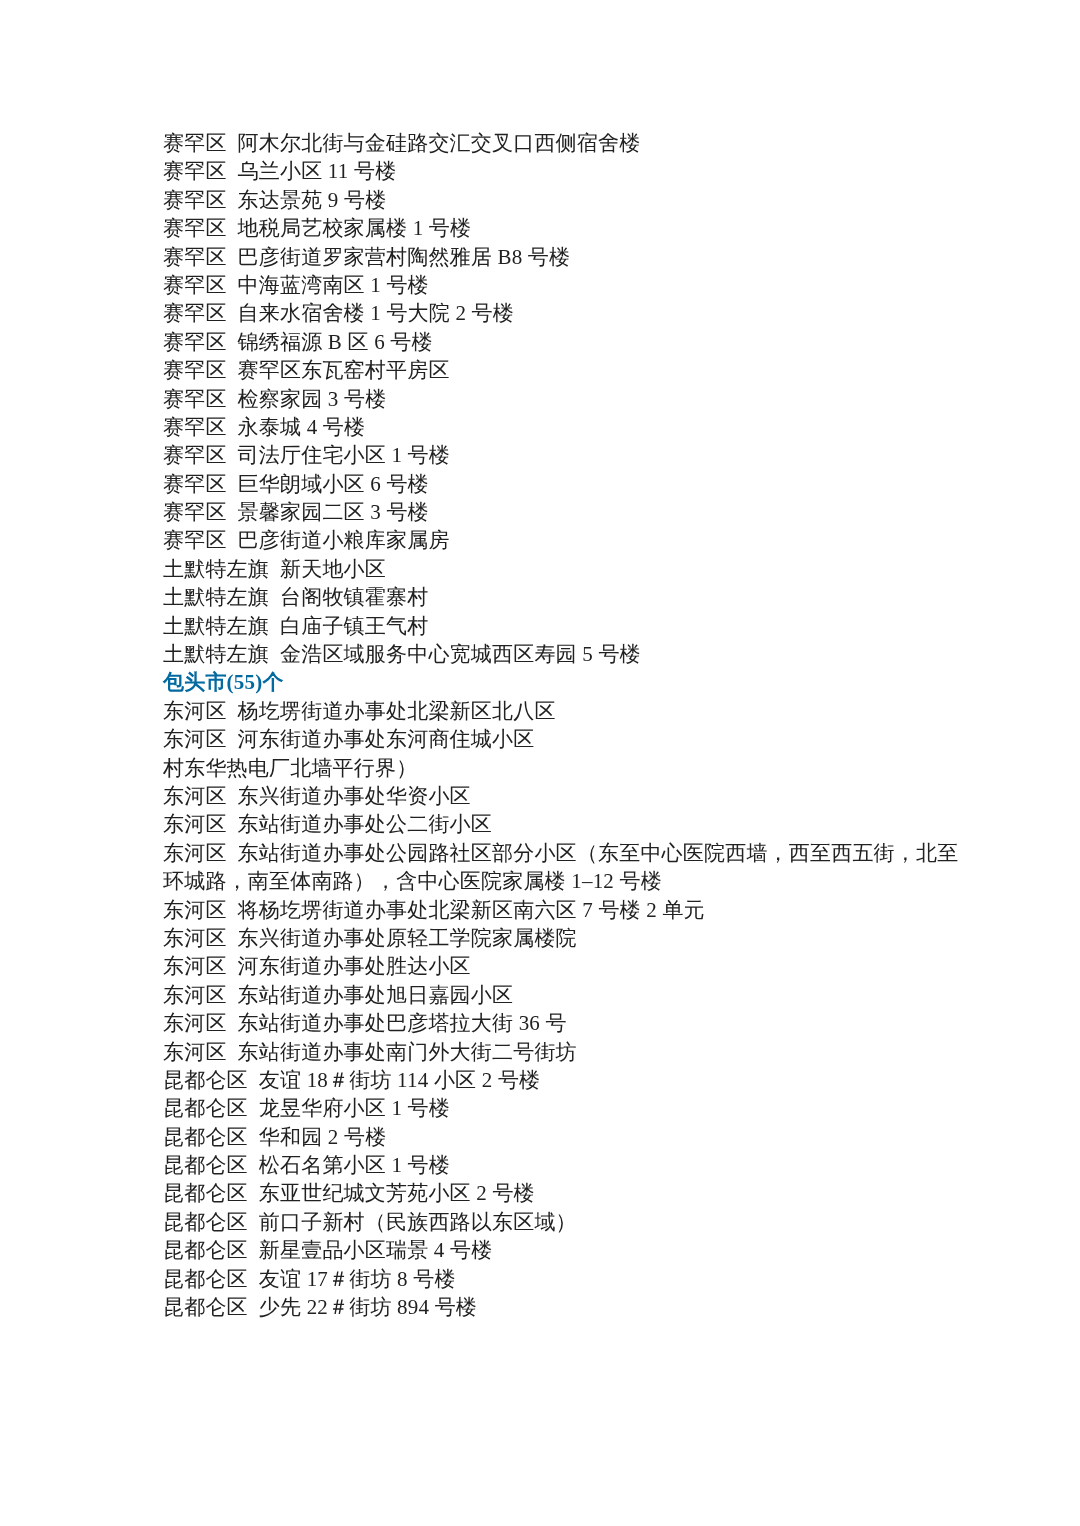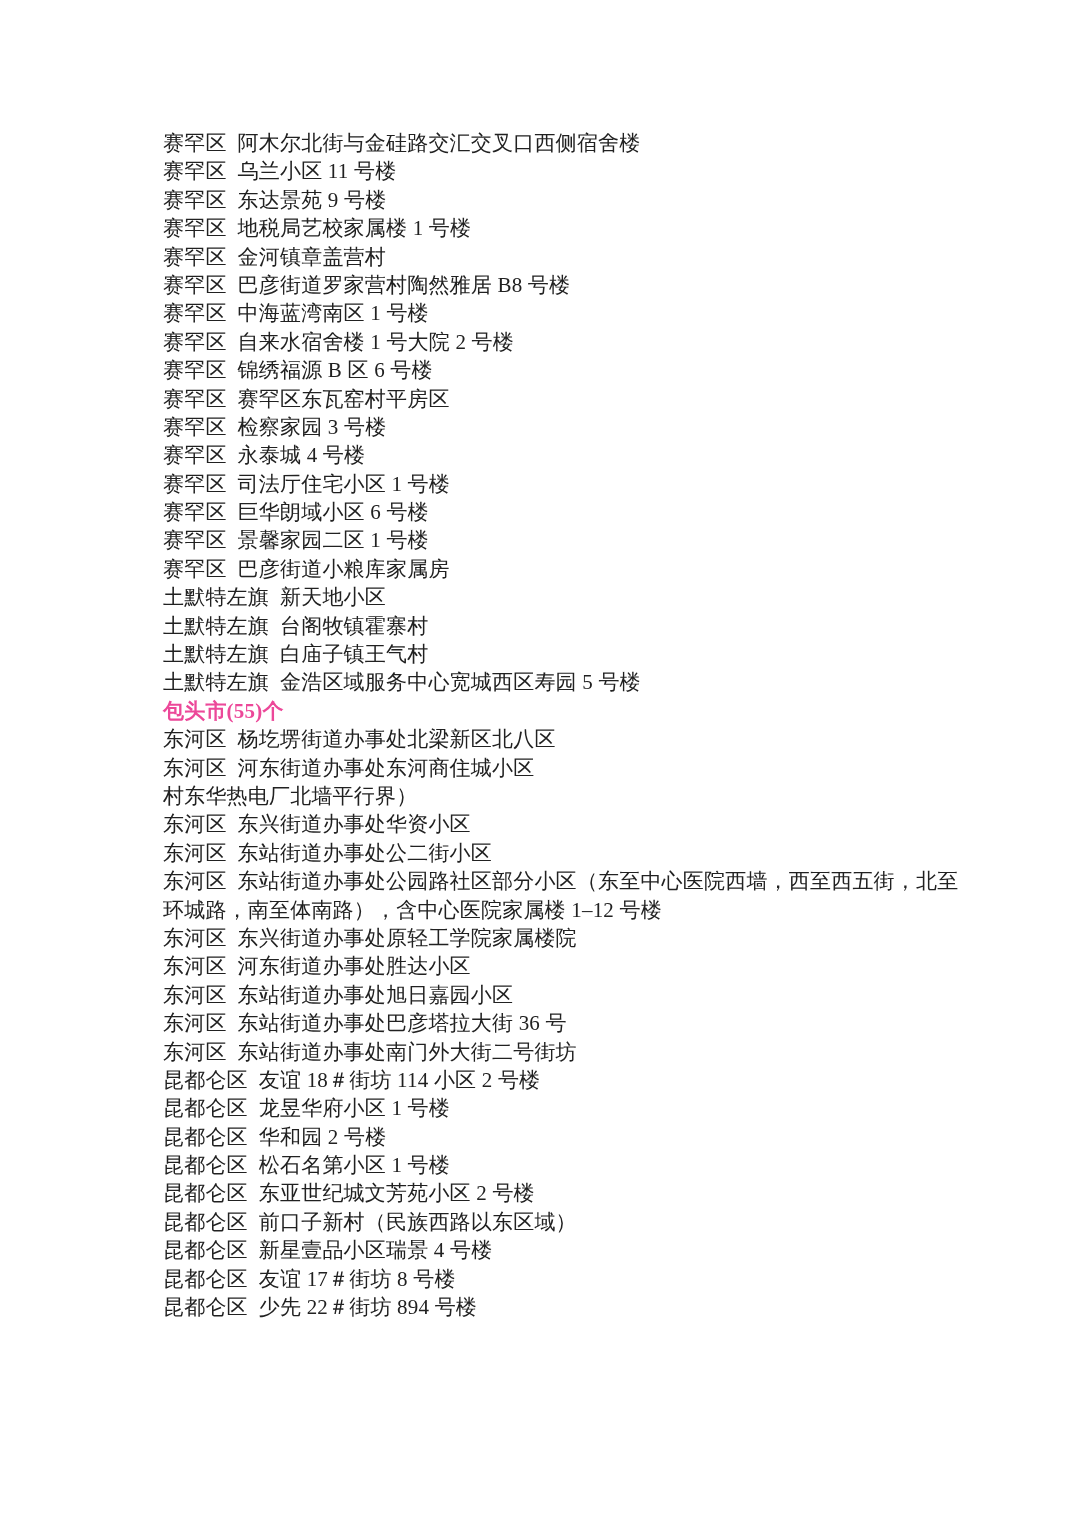--- a/index.html
+++ b/index.html
@@ -24,59 +24,59 @@
     line-height: 28.4px;
     color: #212121;
     letter-spacing: 0.2px;
   }
   .line {
     white-space: nowrap;
     height: 28.4px;
   }
   .heading {
     font-weight: bold;
-    color: #ec4899;
+    color: #0369a1;
   }
   .district {
     margin-right: 11px;
   }
 </style>
 </head>
 <body>
 
 <div class="page">
   <div class="doc" id="doc">
       <div class="line"><span class="district">赛罕区</span><span>阿木尔北街与金硅路交汇交叉口西侧宿舍楼</span></div>
       <div class="line"><span class="district">赛罕区</span><span>乌兰小区 11 号楼</span></div>
       <div class="line"><span class="district">赛罕区</span><span>东达景苑 9 号楼</span></div>
       <div class="line"><span class="district">赛罕区</span><span>地税局艺校家属楼 1 号楼</span></div>
-      <div class="line"><span class="district">赛罕区</span><span>金河镇章盖营村</span></div>
       <div class="line"><span class="district">赛罕区</span><span>巴彦街道罗家营村陶然雅居 B8 号楼</span></div>
       <div class="line"><span class="district">赛罕区</span><span>中海蓝湾南区 1 号楼</span></div>
       <div class="line"><span class="district">赛罕区</span><span>自来水宿舍楼 1 号大院 2 号楼</span></div>
       <div class="line"><span class="district">赛罕区</span><span>锦绣福源 B 区 6 号楼</span></div>
       <div class="line"><span class="district">赛罕区</span><span>赛罕区东瓦窑村平房区</span></div>
       <div class="line"><span class="district">赛罕区</span><span>检察家园 3 号楼</span></div>
       <div class="line"><span class="district">赛罕区</span><span>永泰城 4 号楼</span></div>
       <div class="line"><span class="district">赛罕区</span><span>司法厅住宅小区 1 号楼</span></div>
       <div class="line"><span class="district">赛罕区</span><span>巨华朗域小区 6 号楼</span></div>
-      <div class="line"><span class="district">赛罕区</span><span>景馨家园二区 1 号楼</span></div>
+      <div class="line"><span class="district">赛罕区</span><span>景馨家园二区 3 号楼</span></div>
       <div class="line"><span class="district">赛罕区</span><span>巴彦街道小粮库家属房</span></div>
       <div class="line"><span class="district">土默特左旗</span><span>新天地小区</span></div>
       <div class="line"><span class="district">土默特左旗</span><span>台阁牧镇霍寨村</span></div>
       <div class="line"><span class="district">土默特左旗</span><span>白庙子镇王气村</span></div>
       <div class="line"><span class="district">土默特左旗</span><span>金浩区域服务中心宽城西区寿园 5 号楼</span></div>
       <div class="line heading">包头市(55)个</div>
       <div class="line"><span class="district">东河区</span><span>杨圪塄街道办事处北梁新区北八区</span></div>
       <div class="line"><span class="district">东河区</span><span>河东街道办事处东河商住城小区</span></div>
       <div class="line">村东华热电厂北墙平行界）</div>
       <div class="line"><span class="district">东河区</span><span>东兴街道办事处华资小区</span></div>
       <div class="line"><span class="district">东河区</span><span>东站街道办事处公二街小区</span></div>
       <div class="line"><span class="district">东河区</span><span>东站街道办事处公园路社区部分小区（东至中心医院西墙，西至西五街，北至</span></div>
       <div class="line">环城路，南至体南路），含中心医院家属楼 1–12 号楼</div>
+      <div class="line"><span class="district">东河区</span><span>将杨圪塄街道办事处北梁新区南六区 7 号楼 2 单元</span></div>
       <div class="line"><span class="district">东河区</span><span>东兴街道办事处原轻工学院家属楼院</span></div>
       <div class="line"><span class="district">东河区</span><span>河东街道办事处胜达小区</span></div>
       <div class="line"><span class="district">东河区</span><span>东站街道办事处旭日嘉园小区</span></div>
       <div class="line"><span class="district">东河区</span><span>东站街道办事处巴彦塔拉大街 36 号</span></div>
       <div class="line"><span class="district">东河区</span><span>东站街道办事处南门外大街二号街坊</span></div>
       <div class="line"><span class="district">昆都仑区</span><span>友谊 18＃街坊 114 小区 2 号楼</span></div>
       <div class="line"><span class="district">昆都仑区</span><span>龙昱华府小区 1 号楼</span></div>
       <div class="line"><span class="district">昆都仑区</span><span>华和园 2 号楼</span></div>
       <div class="line"><span class="district">昆都仑区</span><span>松石名第小区 1 号楼</span></div>
       <div class="line"><span class="district">昆都仑区</span><span>东亚世纪城文芳苑小区 2 号楼</span></div>

